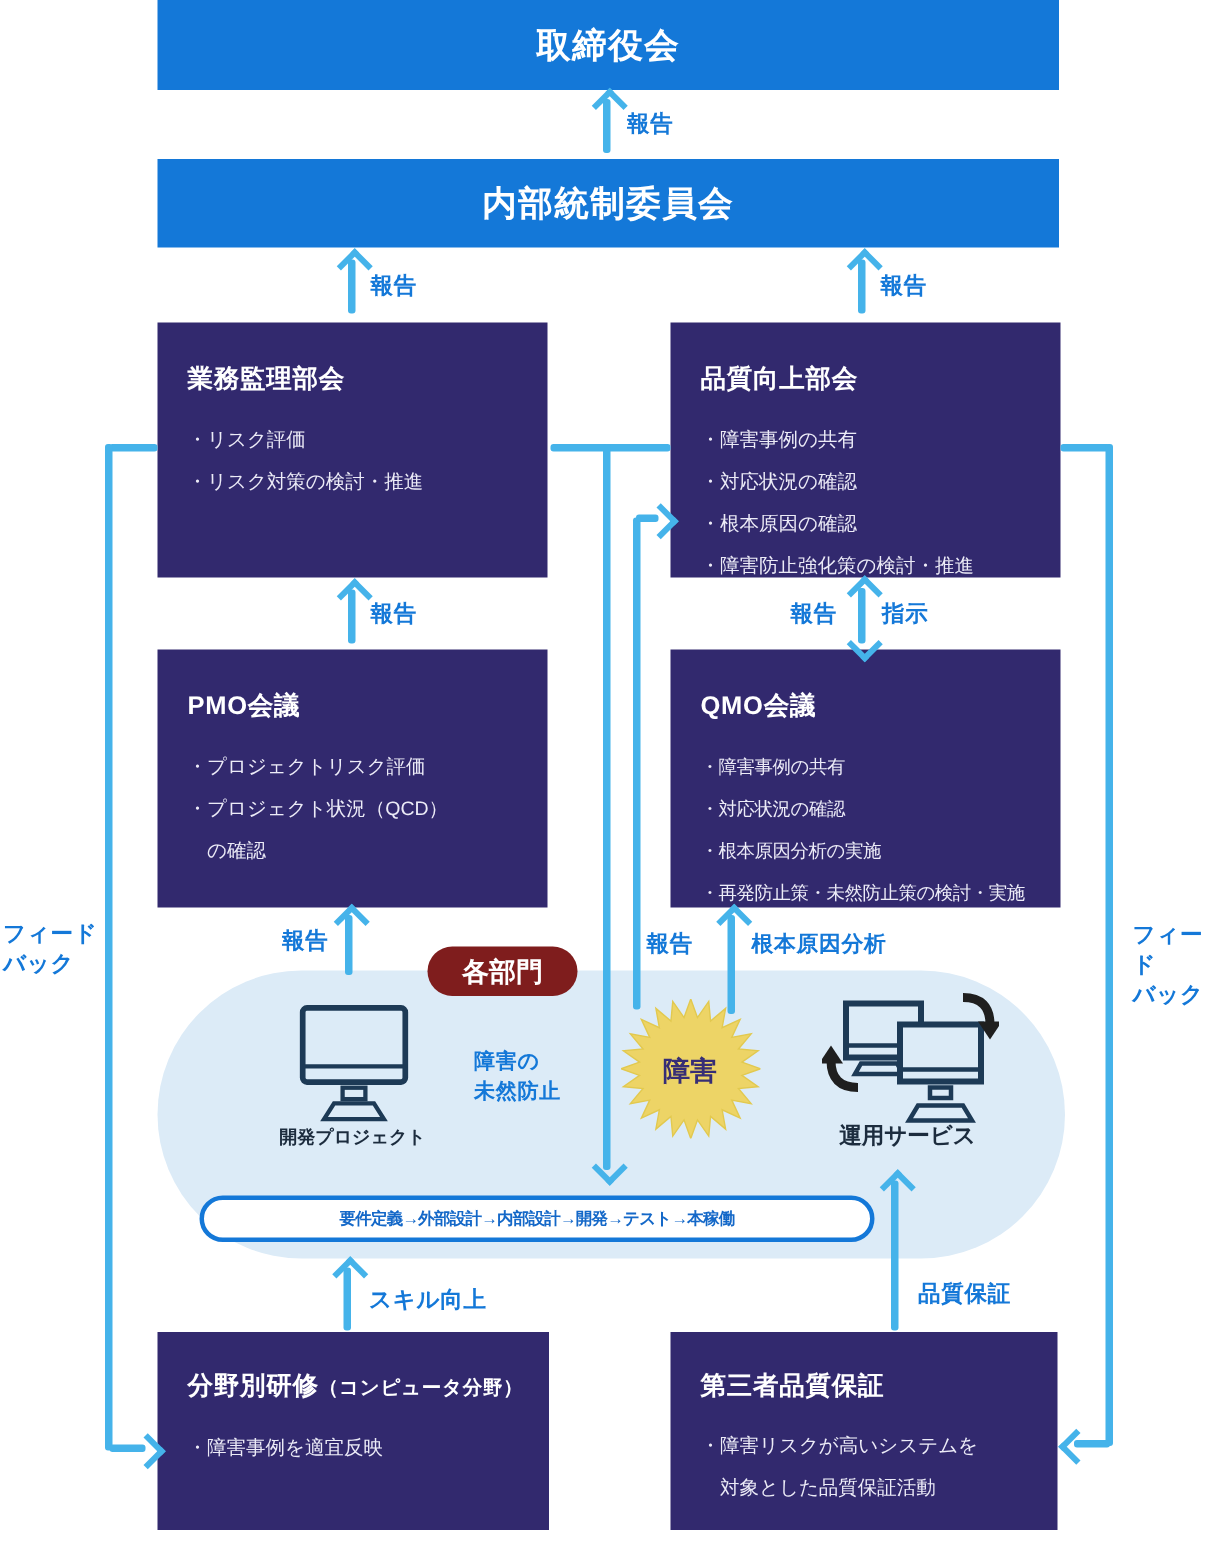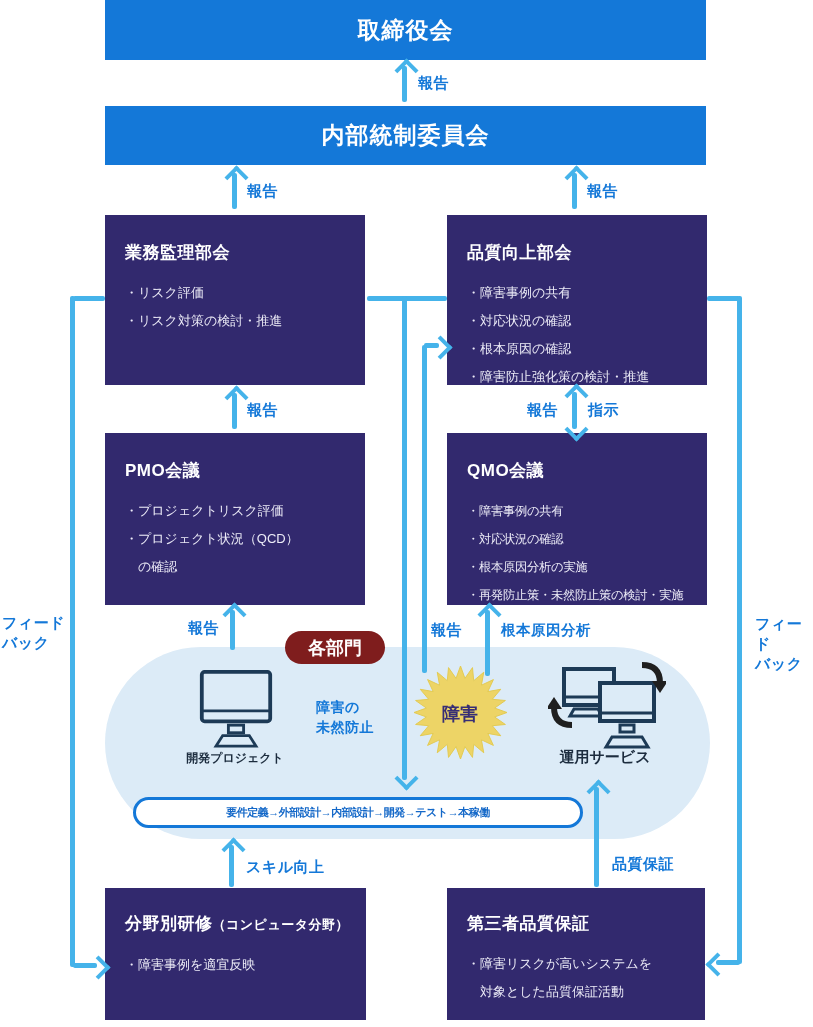--- a/index.html
+++ b/index.html
@@ -187,21 +187,21 @@
   <div class="pill" style="left:133px;top:797px;width:444px;height:25px;">
     <span>要件定義→外部設計→内部設計→開発→テスト→本稼働</span>
   </div>
 
   <div class="vline" style="left:229px;top:845px;height:42px;"></div>
   <div class="chev up" style="left:225px;top:841px;"></div>
   <div class="lbl" style="left:246px;top:857px;">スキル向上</div>
 
   <div class="vline" style="left:594px;top:787px;height:100px;"></div>
   <div class="chev up" style="left:590px;top:783px;"></div>
-  <div class="lbl" style="left:612px;top:854px;">品質保証</div>
+  <div class="lbl" style="left:612px;top:854px;font-family:Liberation Mono, monospace;">品質保証</div>
 
   <div class="box" style="left:105px;top:888px;width:261px;height:132px;padding-top:24px;">
     <div class="title">
       <span>分野別研修</span><small>（コンピュータ分野）</small>
     </div>
     <div>
         <div class="bullet">・障害事例を適宜反映</div>
       </div>
   </div>
   <div class="box" style="left:447px;top:888px;width:258px;height:132px;padding-top:24px;">

